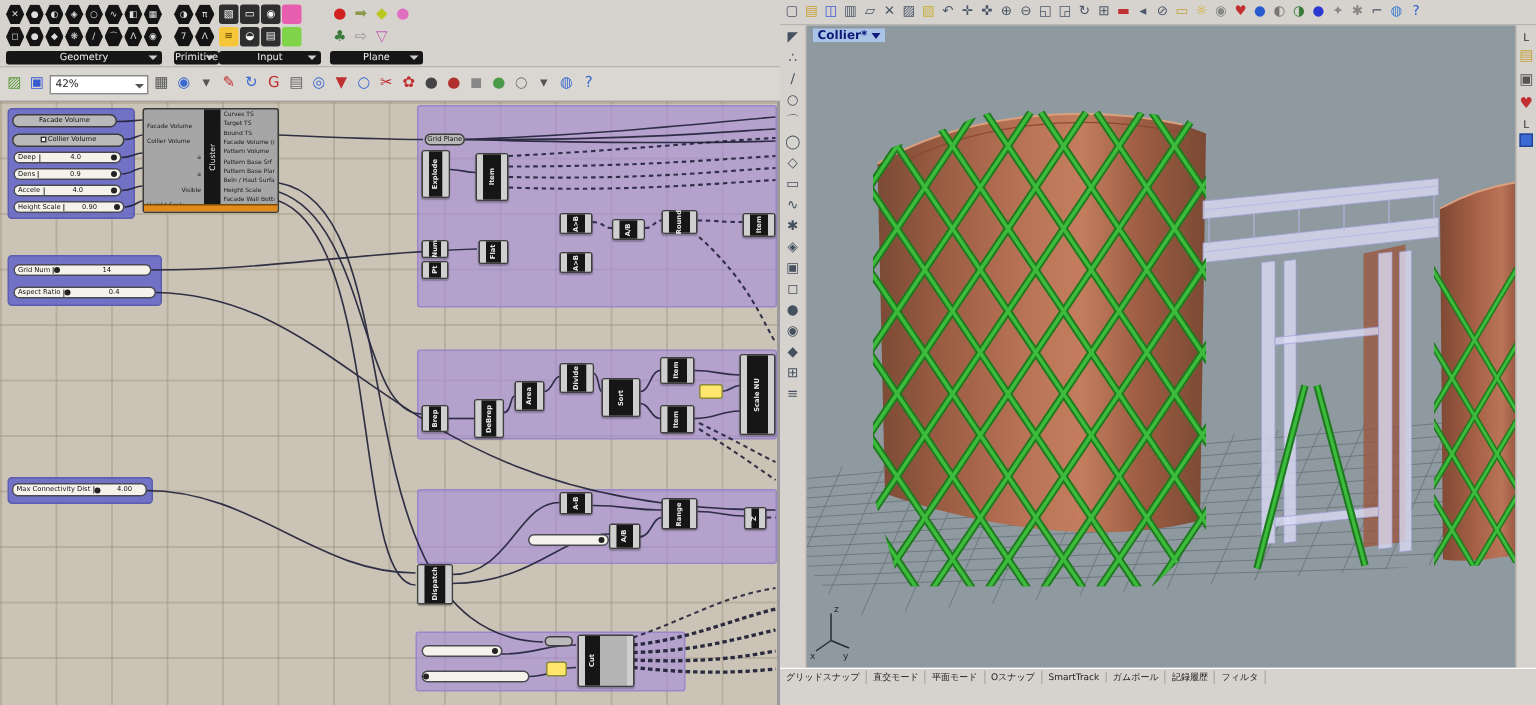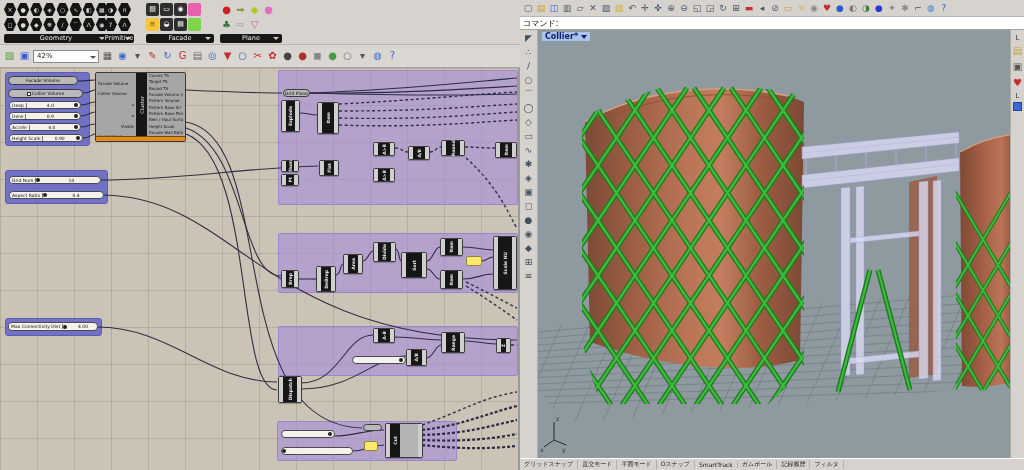--- a/index.html
+++ b/index.html
@@ -86,21 +86,21 @@
             <span class="hex">●</span>
             <span class="hex">◆</span>
             <span class="hex">❋</span>
             <span class="hex">/</span>
             <span class="hex">⌒</span>
             <span class="hex">Λ</span>
             <span class="hex">◉</span>
           </div>
         <div class="tabstrip"><span>Geometry</span><i></i></div>
       </div>
-      <div class="tbgroup" style="left:104px;width:30px">
+      <div class="tbgroup" style="left:116px;width:30px">
         <div class="hexrow">
             <span class="hex">◑</span>
             <span class="hex">π</span>
           </div>
         <div class="hexrow">
             <span class="hex">7</span>
             <span class="hex">Λ</span>
           </div>
         <div class="tabstrip"><span>Primitive</span><i></i></div>
       </div>
@@ -110,21 +110,21 @@
             <span class="sq" style="color: rgb(255, 255, 255); background: rgb(46, 46, 46);">▭</span>
             <span class="sq" style="color: rgb(255, 255, 255); background: rgb(46, 46, 46);">◉</span>
             <span class="sq" style="background: rgb(232, 95, 176);"></span>
           </div>
         <div class="hexrow">
             <span class="sq" style="color: rgb(106, 74, 0); background: rgb(245, 198, 58);">≡</span>
             <span class="sq" style="color: rgb(255, 255, 255); background: rgb(46, 46, 46);">◒</span>
             <span class="sq" style="color: rgb(255, 255, 255); background: rgb(46, 46, 46);">▤</span>
             <span class="sq" style="background: rgb(127, 212, 74);"></span>
           </div>
-        <div class="tabstrip"><span>Facade</span><i></i></div>
+        <div class="tabstrip"><span>Input</span><i></i></div>
       </div>
       <div class="tbgroup" style="left:220px;width:62px">
         <div class="hexrow">
             <span class="icn" style="color: rgb(208, 32, 32);">●</span>
             <span class="icn" style="color: rgb(138, 154, 74);">➡</span>
             <span class="icn" style="color: rgb(184, 200, 32);">◆</span>
             <span class="icn" style="color: rgb(224, 111, 192);">●</span>
           </div>
         <div class="hexrow">
             <span class="icn" style="color: rgb(58, 122, 58);">♣</span>
@@ -517,21 +517,20 @@
         <span class="icn" style="color: rgb(42, 90, 208);">●</span>
         <span class="icn" style="color: rgb(119, 119, 119);">◐</span>
         <span class="icn" style="color: rgb(58, 122, 58);">◑</span>
         <span class="icn" style="color: rgb(42, 58, 208);">●</span>
         <span class="icn" style="color: rgb(136, 136, 136);">✦</span>
         <span class="icn" style="color: rgb(136, 136, 136);">✱</span>
         <span class="icn">⌐</span>
         <span class="icn" style="color: rgb(58, 122, 208);">◍</span>
         <span class="icn" style="color: rgb(42, 90, 208);">?</span>
       </div>
-    <div class="rh-cmd"><span>コマンド:</span></div>
     <div class="rh-body">
       <div class="rh-left">
           <span class="icn">◤</span>
           <span class="icn">∴</span>
           <span class="icn">/</span>
           <span class="icn">○</span>
           <span class="icn">⌒</span>
           <span class="icn">◯</span>
           <span class="icn">◇</span>
           <span class="icn">▭</span>

